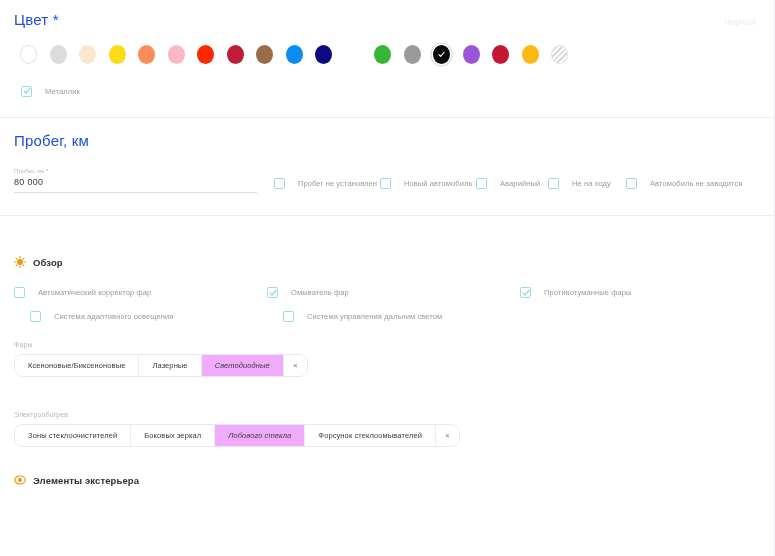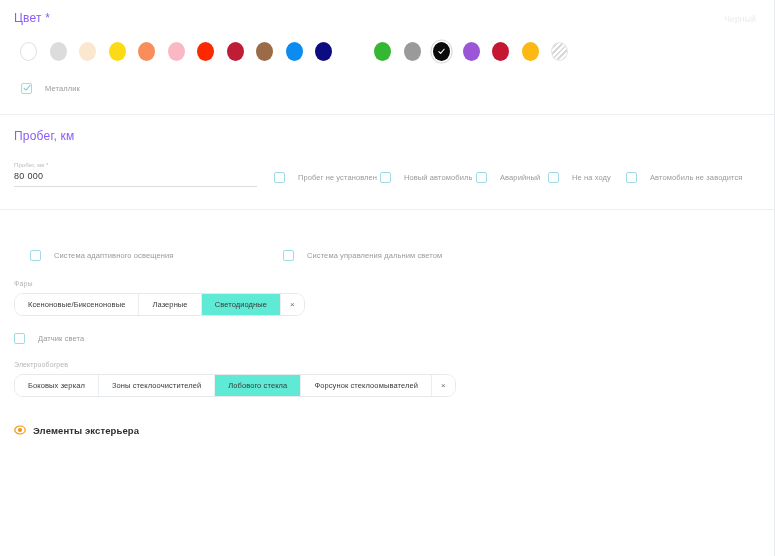--- a/index.html
+++ b/index.html
@@ -13,22 +13,22 @@
   .page {
     position: relative;
     width: 775px; height: 556px;
     background: #fff;
     border-right: 1px solid #e8eaed;
     padding: 0 14px;
   }
 
   
   .sec-title {
-    font-size: 12px;
-    color: #8b5cf6;
+    font-size: 15px;
+    color: #1d4ed8;
     font-weight: 400;
     letter-spacing: .2px;
   }
   .sec-head-row {
     display: flex; align-items: baseline; justify-content: space-between;
   }
   .right-note {
     font-size: 8.5px;
     color: #e9ebee;
     letter-spacing: .2px;
@@ -144,21 +144,21 @@
     font-size: 7.5px;
     color: #3a3a3a;
     letter-spacing: .1px;
     padding: 6px 13px;
     border-right: 1px solid #ebeef0;
     white-space: nowrap;
     cursor: pointer;
     background: #fff;
     display: flex; align-items: center; justify-content: center;
   }
-  .chip.selected { background: #5eead4; }
+  .chip.selected { background: #f0abfc; font-style: italic; }
   .chip.clear {
     border-right: none;
     padding: 6px 9px;
     color: #6b6b6b;
     font-size: 8px;
   }
 </style>
 </head>
 <body>
 
@@ -281,21 +281,59 @@
     </div>
   </div>
 
   <div class="hr" style="margin-top:22px;"></div>
 
   <div style="padding-top:14px;">
 
 
     <div id="groups">
         <div style="margin-top:26px;">
+          <div class="grp">
+            <span style="display:flex;">
+              <svg width="12" height="12" viewBox="0 0 12 12">
+                <circle cx="6" cy="6" r="2.9" fill="#f0960f"></circle>
+                <line x1="10.10" y1="6.00" x2="11.60" y2="6.00" stroke="#f0960f" stroke-width="1.1" stroke-linecap="round"></line>
+                <line x1="8.90" y1="8.90" x2="9.96" y2="9.96" stroke="#f0960f" stroke-width="1.1" stroke-linecap="round"></line>
+                <line x1="6.00" y1="10.10" x2="6.00" y2="11.60" stroke="#f0960f" stroke-width="1.1" stroke-linecap="round"></line>
+                <line x1="3.10" y1="8.90" x2="2.04" y2="9.96" stroke="#f0960f" stroke-width="1.1" stroke-linecap="round"></line>
+                <line x1="1.90" y1="6.00" x2="0.40" y2="6.00" stroke="#f0960f" stroke-width="1.1" stroke-linecap="round"></line>
+                <line x1="3.10" y1="3.10" x2="2.04" y2="2.04" stroke="#f0960f" stroke-width="1.1" stroke-linecap="round"></line>
+                <line x1="6.00" y1="1.90" x2="6.00" y2="0.40" stroke="#f0960f" stroke-width="1.1" stroke-linecap="round"></line>
+                <line x1="8.90" y1="3.10" x2="9.96" y2="2.04" stroke="#f0960f" stroke-width="1.1" stroke-linecap="round"></line>
+              </svg>
+            </span>
+            <span class="gtitle">Обзор</span>
+          </div>
           <div style="margin-top:19px;">
+            <div class="cbgrid" style="margin-top:0px;">
+              <span class="cb" style="width:253px;">
+                <span class="box"></span>
+                <span class="lbl">Автоматический корректор фар</span>
+              </span>
+              <span class="cb" style="width:253px;">
+                <span class="box">
+                  <svg width="8" height="8" viewBox="0 0 8 8">
+                    <path d="M1 4.2 L3 6.2 L7 1.4" fill="none" stroke="#7fd0dd" stroke-width="1.1" stroke-linecap="round" stroke-linejoin="round"></path>
+                  </svg>
+                </span>
+                <span class="lbl">Омыватель фар</span>
+              </span>
+              <span class="cb" style="">
+                <span class="box">
+                  <svg width="8" height="8" viewBox="0 0 8 8">
+                    <path d="M1 4.2 L3 6.2 L7 1.4" fill="none" stroke="#7fd0dd" stroke-width="1.1" stroke-linecap="round" stroke-linejoin="round"></path>
+                  </svg>
+                </span>
+                <span class="lbl">Противотуманные фары</span>
+              </span>
+            </div>
             <div class="cbgrid" style="margin-top:13px;padding-left:16px;">
               <span class="cb" style="width:253px;">
                 <span class="box"></span>
                 <span class="lbl">Система адаптивного освещения</span>
               </span>
               <span class="cb" style="width:253px;text-align:right;">
                 <span class="box"></span>
                 <span class="lbl">Система управления дальним светом</span>
               </span>
             </div>
@@ -303,30 +341,26 @@
           <div style="margin-top:19px;">
             <div><div class="chip-label">Фары</div><div class="chips">
                 <div class="chip">Ксеноновые/Биксеноновые</div>
                 <div class="chip">Лазерные</div>
                 <div class="chip selected">Светодиодные</div>
                 <div class="chip clear">×</div>
               </div></div>
           </div>
           <div style="margin-top:17px;">
             <div class="cbgrid">
-              <span class="cb" style="width:253px;">
-                <span class="box"></span>
-                <span class="lbl">Датчик света</span>
-              </span>
             </div>
           </div>
           <div style="margin-top:17px;">
             <div><div class="chip-label">Электрообогрев</div><div class="chips">
+                <div class="chip">Зоны стеклоочистителей</div>
                 <div class="chip">Боковых зеркал</div>
-                <div class="chip">Зоны стеклоочистителей</div>
                 <div class="chip selected">Лобового стекла</div>
                 <div class="chip">Форсунок стеклоомывателей</div>
                 <div class="chip clear">×</div>
               </div></div>
           </div>
         </div>
         <div style="margin-top:27px;">
           <div class="grp">
             <span style="display:flex;">
               <svg width="12" height="12" viewBox="0 0 12 12">

